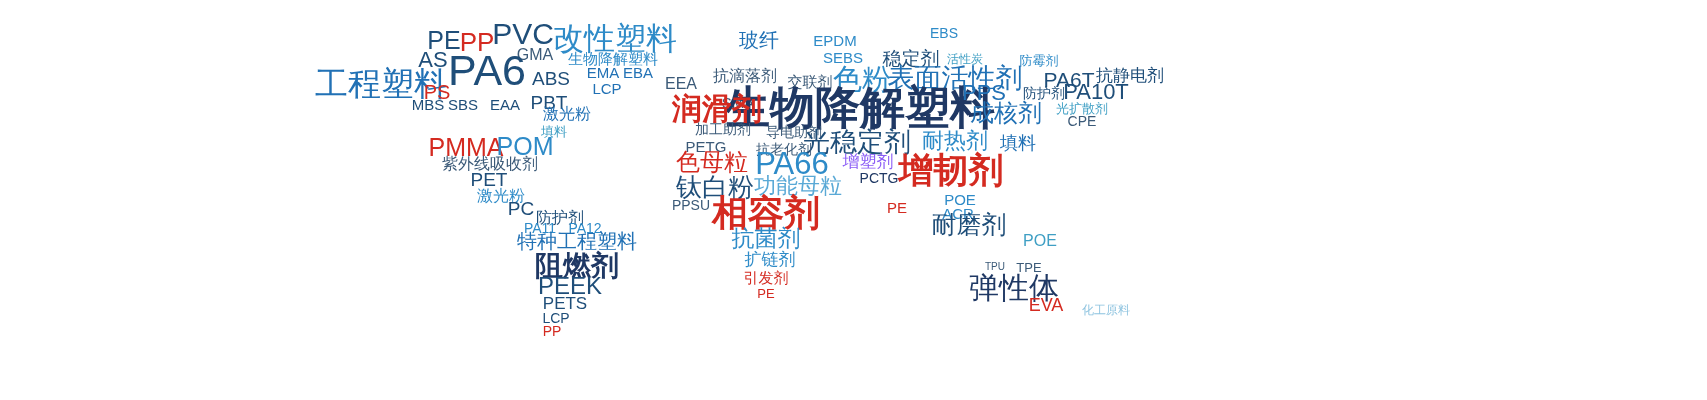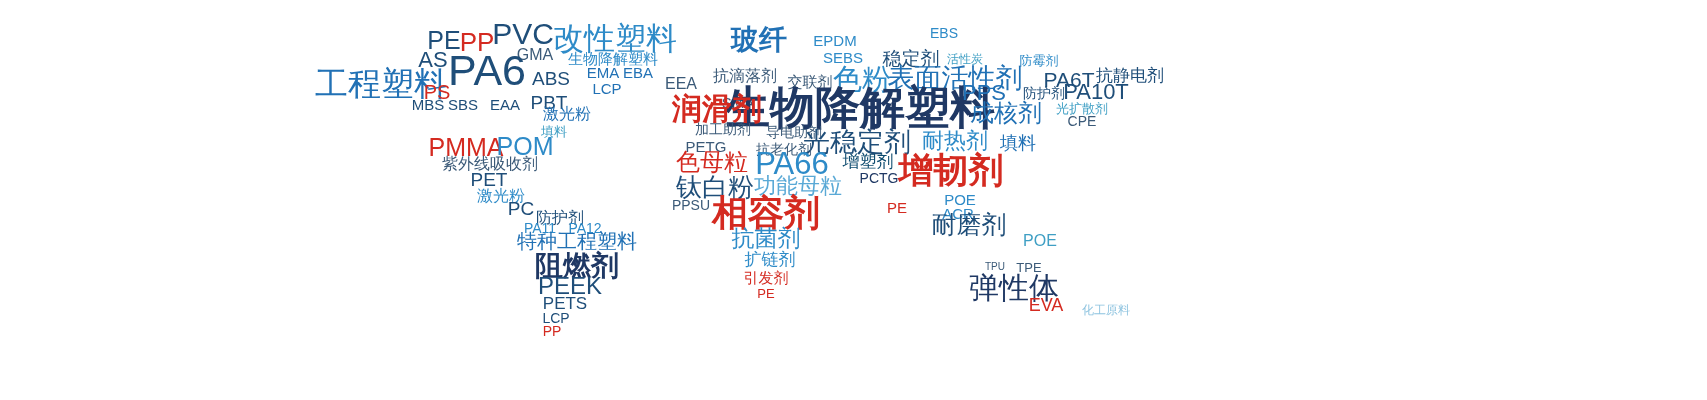--- a/index.html
+++ b/index.html
@@ -31,21 +31,21 @@
 </style>
 </head>
 <body>
 
 <div id="wordcloud" style="width: 1707px; height: 400px; background: rgb(255, 255, 255);">
     <span class="word w-norm" style="left: 444px; top: 40px; font-size: 25px; color: rgb(31, 78, 121); font-weight: normal;">PE</span>
     <span class="word w-norm" style="left: 477px; top: 42px; font-size: 26px; color: rgb(212, 42, 32); font-weight: normal;">PP</span>
     <span class="word w-norm" style="left: 523px; top: 34px; font-size: 30px; color: rgb(31, 78, 121); font-weight: normal;">PVC</span>
     <span class="word w-norm" style="left: 535px; top: 55px; font-size: 16px; color: rgb(59, 90, 120); font-weight: normal;">GMA</span>
     <span class="word w-norm" style="left: 615px; top: 38px; font-size: 31px; color: rgb(46, 139, 200); font-weight: normal;">改性塑料</span>
-    <span class="word w-norm" style="left: 759px; top: 40px; font-size: 28px; color: rgb(33, 113, 181); font-weight: bold;">玻纤</span>
+    <span class="word w-norm" style="left: 759px; top: 40px; font-size: 20px; color: rgb(33, 113, 181); font-weight: normal;">玻纤</span>
     <span class="word w-norm" style="left: 835px; top: 40px; font-size: 15px; color: rgb(46, 139, 200); font-weight: normal;">EPDM</span>
     <span class="word w-norm" style="left: 944px; top: 33px; font-size: 14px; color: rgb(46, 139, 200); font-weight: normal;">EBS</span>
     <span class="word w-norm" style="left: 433px; top: 60px; font-size: 22px; color: rgb(31, 78, 121); font-weight: normal;">AS</span>
     <span class="word w-norm" style="left: 487px; top: 70px; font-size: 43px; color: rgb(31, 78, 121); font-weight: normal;">PA6</span>
     <span class="word w-norm" style="left: 551px; top: 78px; font-size: 19px; color: rgb(31, 78, 121); font-weight: normal;">ABS</span>
     <span class="word w-norm" style="left: 613px; top: 58px; font-size: 15px; color: rgb(46, 139, 200); font-weight: normal;">生物降解塑料</span>
     <span class="word w-norm" style="left: 603px; top: 72px; font-size: 15px; color: rgb(33, 113, 181); font-weight: normal;">EMA</span>
     <span class="word w-norm" style="left: 638px; top: 72px; font-size: 15px; color: rgb(33, 113, 181); font-weight: normal;">EBA</span>
     <span class="word w-norm" style="left: 607px; top: 88px; font-size: 15px; color: rgb(33, 113, 181); font-weight: normal;">LCP</span>
     <span class="word w-norm" style="left: 681px; top: 84px; font-size: 16px; color: rgb(59, 90, 120); font-weight: normal;">EEA</span>
@@ -80,21 +80,21 @@
     <span class="word w-norm" style="left: 794px; top: 132px; font-size: 14px; color: rgb(59, 90, 120); font-weight: normal;">导电助剂</span>
     <span class="word w-norm" style="left: 857px; top: 142px; font-size: 27px; color: rgb(31, 78, 121); font-weight: normal;">光稳定剂</span>
     <span class="word w-norm" style="left: 955px; top: 141px; font-size: 22px; color: rgb(46, 139, 200); font-weight: normal;">耐热剂</span>
     <span class="word w-norm" style="left: 1018px; top: 143px; font-size: 18px; color: rgb(33, 113, 181); font-weight: normal;">填料</span>
     <span class="word w-norm" style="left: 466px; top: 147px; font-size: 25px; color: rgb(212, 42, 32); font-weight: normal;">PMMA</span>
     <span class="word w-norm" style="left: 525px; top: 146px; font-size: 25px; color: rgb(46, 139, 200); font-weight: normal;">POM</span>
     <span class="word w-norm" style="left: 706px; top: 146px; font-size: 15px; color: rgb(59, 90, 120); font-weight: normal;">PETG</span>
     <span class="word w-norm" style="left: 784px; top: 149px; font-size: 14px; color: rgb(59, 90, 120); font-weight: normal;">抗老化剂</span>
     <span class="word w-norm" style="left: 712px; top: 162px; font-size: 24px; color: rgb(212, 42, 32); font-weight: normal;">色母粒</span>
     <span class="word w-norm" style="left: 792px; top: 163px; font-size: 31px; color: rgb(46, 139, 200); font-weight: normal;">PA66</span>
-    <span class="word w-norm" style="left: 868px; top: 161px; font-size: 17px; color: #0c4a6e; font-weight: normal;">增塑剂</span>
+    <span class="word w-norm" style="left: 868px; top: 161px; font-size: 17px; color: #8b5cf6; font-weight: normal;">增塑剂</span>
     <span class="word w-bold" style="left: 951px; top: 169px; font-size: 35px; color: rgb(212, 42, 32); font-weight: bold;">增韧剂</span>
     <span class="word w-norm" style="left: 490px; top: 164px; font-size: 16px; color: rgb(59, 90, 120); font-weight: normal;">紫外线吸收剂</span>
     <span class="word w-norm" style="left: 879px; top: 178px; font-size: 14px; color: rgb(31, 56, 100); font-weight: normal;">PCTG</span>
     <span class="word w-norm" style="left: 715px; top: 187px; font-size: 26px; color: rgb(31, 78, 121); font-weight: normal;">钛白粉</span>
     <span class="word w-norm" style="left: 798px; top: 186px; font-size: 22px; color: rgb(90, 169, 214); font-weight: normal;">功能母粒</span>
     <span class="word w-norm" style="left: 489px; top: 179px; font-size: 19px; color: rgb(31, 78, 121); font-weight: normal;">PET</span>
     <span class="word w-norm" style="left: 501px; top: 196px; font-size: 16px; color: rgb(46, 139, 200); font-weight: normal;">激光粉</span>
     <span class="word w-norm" style="left: 691px; top: 205px; font-size: 14px; color: rgb(59, 90, 120); font-weight: normal;">PPSU</span>
     <span class="word w-norm" style="left: 960px; top: 199px; font-size: 15px; color: rgb(46, 139, 200); font-weight: normal;">POE</span>
     <span class="word w-norm" style="left: 958px; top: 213px; font-size: 15px; color: rgb(46, 139, 200); font-weight: normal;">ACR</span>

